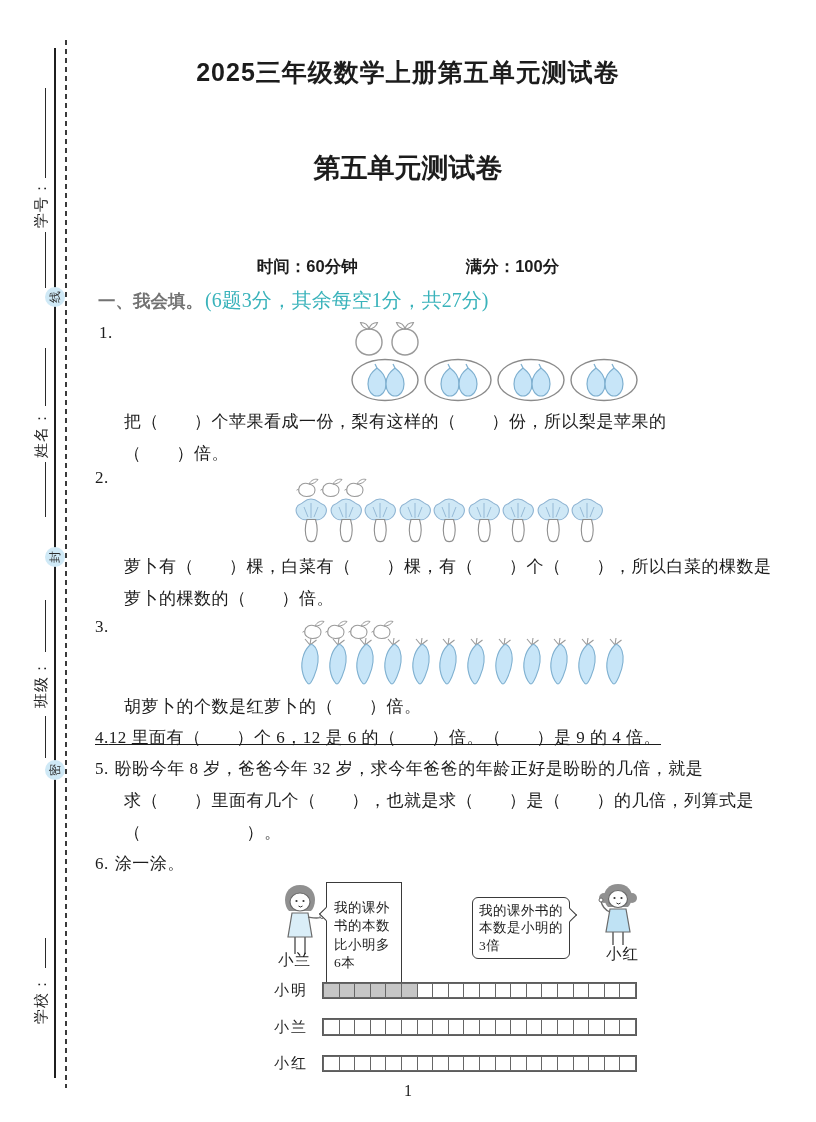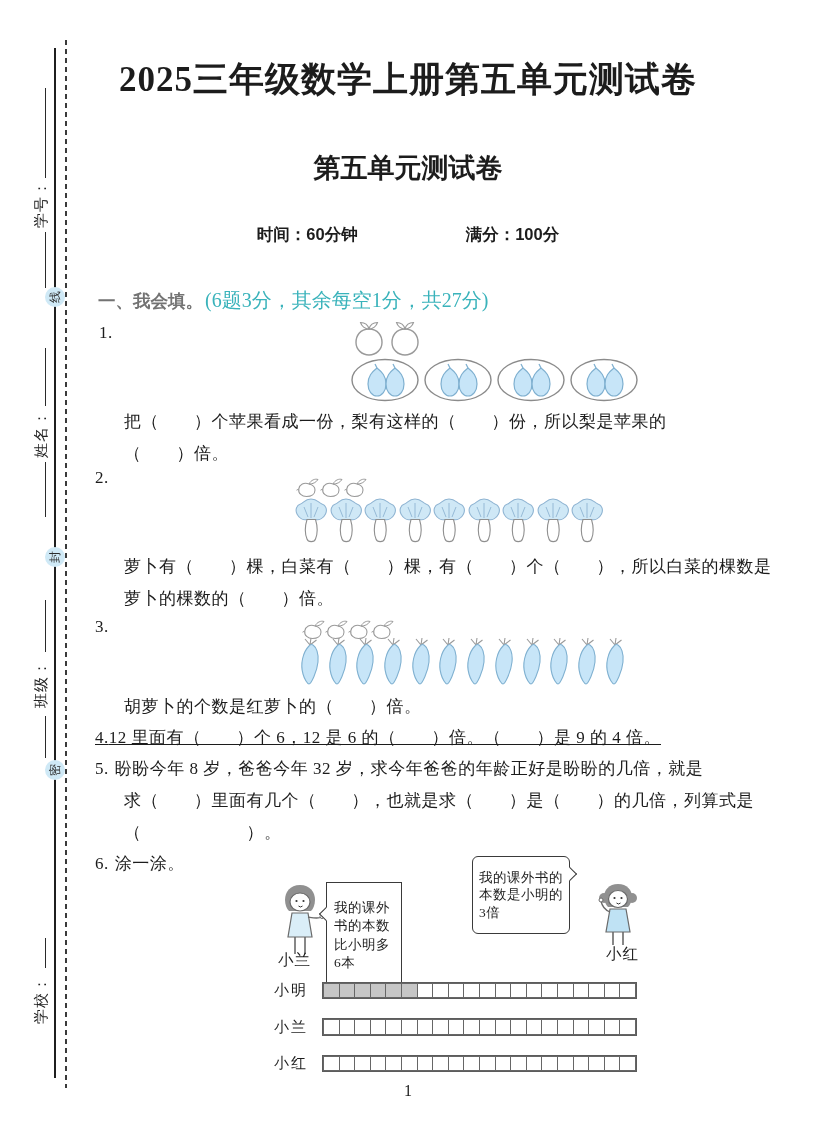--- a/index.html
+++ b/index.html
@@ -12,25 +12,25 @@
   .seal-dashed{left:65px;top:40px;width:2px;height:1048px;
      background:repeating-linear-gradient(#3a3a3a 0 5px,transparent 5px 9px);}
   .vlabel{transform:translate(-50%,-50%) rotate(-90deg);white-space:nowrap;
      font-size:15px;letter-spacing:1px;color:#222;}
   .vseg{width:1px;background:#2a2a2a;left:45px;}
   .badge{width:20px;height:20px;border-radius:50%;transform:translate(-50%,-50%);
      display:flex;align-items:center;justify-content:center;}
   .badge span{display:block;transform:rotate(-90deg);font-size:12px;color:#2b2b2b;line-height:1;}
 
   
-  .title{left:0;top:56px;width:100%;text-align:center;font-size:35px;font-weight:bold;
-     font-family:Liberation Serif, serif;letter-spacing:1px;}
+  .title{left:0;top:56px;width:100%;text-align:center;font-size:25px;font-weight:bold;
+     font-family:Liberation Sans, sans-serif;letter-spacing:1px;}
   .subtitle{left:0;top:150px;width:100%;text-align:center;font-size:27px;font-weight:bold;
      font-family:"Liberation Sans","DejaVu Sans",sans-serif;}
-  .inforow{left:0;top:224px;width:100%;display:flex;justify-content:center;gap:108px;
+  .inforow{left:0;top:256px;width:100%;display:flex;justify-content:center;gap:108px;
      font-size:16.5px;font-weight:bold;font-family:"Liberation Sans","DejaVu Sans",sans-serif;}
   .section{left:98px;top:287px;font-size:17.5px;white-space:nowrap;}
   .sec-main{font-weight:bold;}
   .sec-note{margin-left:2px;font-size:20px;}
 
   
   .tline{font-size:17px;letter-spacing:0.5px;white-space:nowrap;}
   .qnum{margin-right:6px;}
   .icon-row{display:flex;align-items:flex-end;}
 
@@ -309,21 +309,21 @@
     <circle cx="46" cy="32.5" r="2" fill="#fff" stroke="#6a6a6a"></circle>
     <path d="M19 53 L19 70 M29 53 L29 70" stroke="#6a6a6a" stroke-width="1.6"></path>
   </svg>
 </div>
 
 <div class="abs bubble" style="left:326px;top:882px;width:60px;">
   <div class="tail-l"></div>
   <span>我的课外书的本数比小明多6本</span>
 </div>
 
-<div class="abs bubble" style="left:472px;top:856px;width:84px;line-height:1.28;padding:12px 6px;border-radius:6px;">
+<div class="abs bubble" style="left:472px;top:897px;width:84px;line-height:1.28;padding:4px 6px;border-radius:6px;">
   <div class="tail-r"></div>
   <span>我的课外书的本数是小明的3倍</span>
 </div>
 
 <div class="abs" style="left:592px;top:882px;">
   <svg width="52" height="66" viewBox="0 0 52 66">
     <circle cx="12" cy="16" r="5" fill="#909090"></circle>
       <circle cx="40" cy="16" r="5" fill="#909090"></circle>
     <path d="M26 2 C17 2 12 8 12 15 C12 19 14 23 16 25 L36 25 C38 23 40 19 40 15 C40 8 35 2 26 2" fill="#909090"></path>
     <ellipse cx="26" cy="17" rx="9.5" ry="8.5" fill="#fff" stroke="#6a6a6a" stroke-width="1.2"></ellipse>

